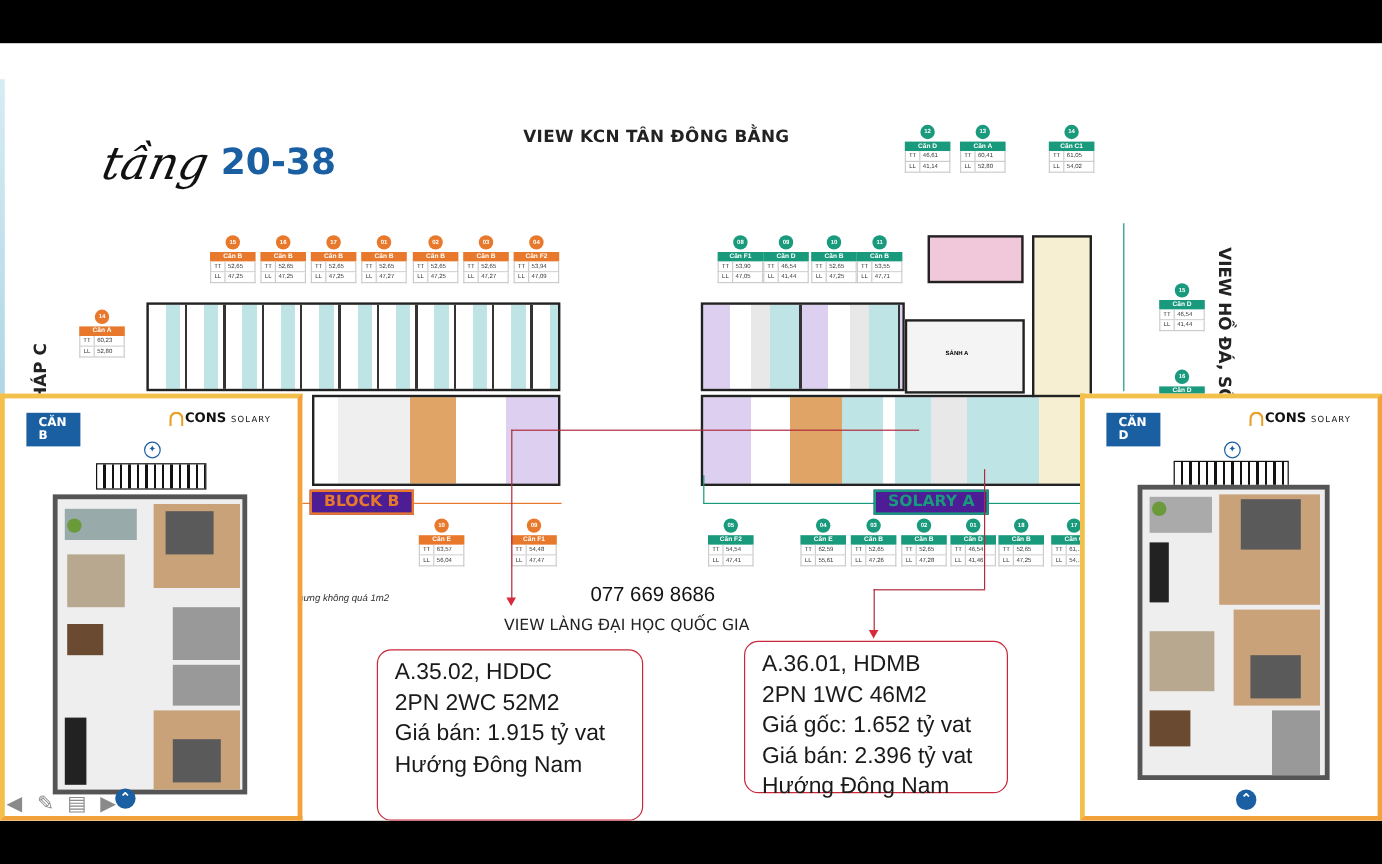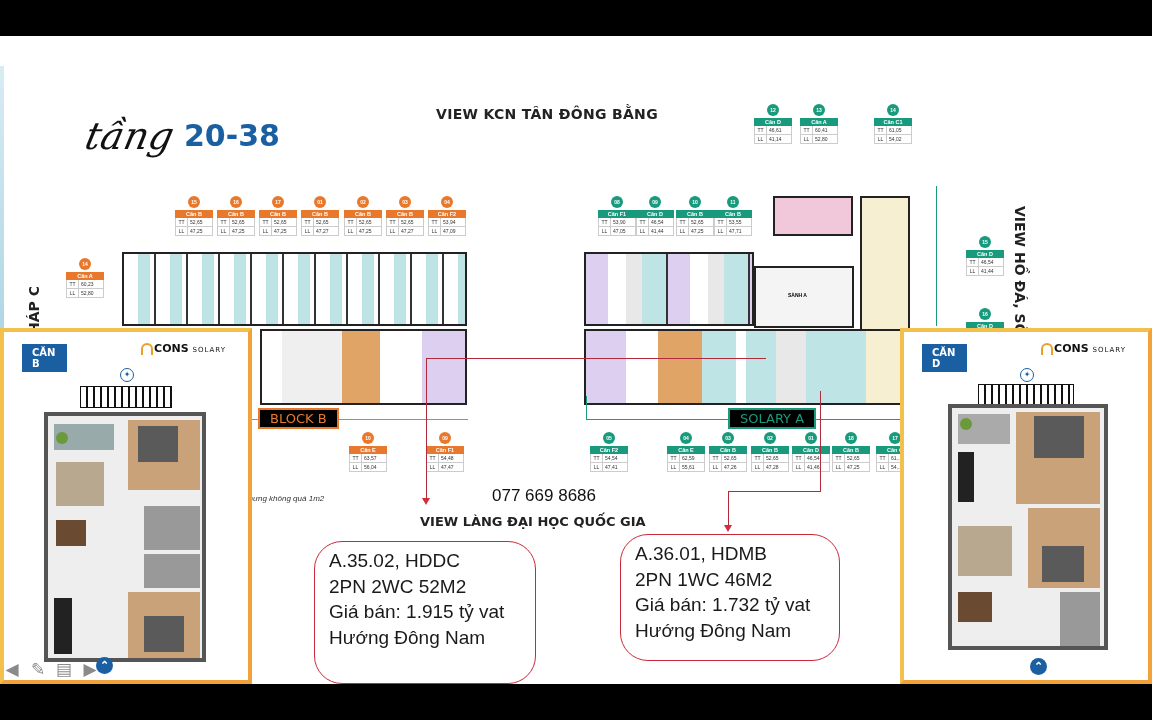--- a/index.html
+++ b/index.html
@@ -21,34 +21,34 @@
 .unit-tag.orange .num,.unit-tag.orange .type{background:#e8792c}
 .unit-tag.green .num,.unit-tag.green .type{background:#1a9a7c}
 .plan{position:absolute;border:2px solid #222;background:repeating-linear-gradient(90deg,#fff 0,#fff 14px,#bfe4e6 14px,#bfe4e6 26px,#fff 26px,#fff 30px,#333 30px,#333 32px)}
 .plan.b-top{left:122px;top:216px;width:345px;height:74px}
 .plan.b-bot{left:260px;top:293px;width:207px;height:76px;background:repeating-linear-gradient(90deg,#fff 0,#fff 20px,#efefef 20px,#efefef 80px,#e0a466 80px,#e0a466 118px,#fff 118px,#fff 160px,#dccff0 160px,#dccff0 205px)}
 .plan.a-top{left:584px;top:216px;width:170px;height:74px;background:repeating-linear-gradient(90deg,#dccff0 0,#dccff0 22px,#fff 22px,#fff 40px,#e8e8e8 40px,#e8e8e8 56px,#bfe4e6 56px,#bfe4e6 80px,#333 80px,#333 82px)}
 .plan.a-core{left:754px;top:230px;width:100px;height:62px;background:#f4f4f4}
 .plan.a-pink{left:773px;top:160px;width:80px;height:40px;background:#f1c8da}
 .plan.a-cream{left:860px;top:160px;width:50px;height:140px;background:#f6efd2}
 .plan.a-bot{left:584px;top:293px;width:320px;height:76px;background:repeating-linear-gradient(90deg,#dccff0 0,#dccff0 40px,#fff 40px,#fff 72px,#e0a466 72px,#e0a466 116px,#bfe4e6 116px,#bfe4e6 150px,#fff 150px,#fff 160px,#bfe4e6 160px,#bfe4e6 190px,#e8e8e8 190px,#e8e8e8 220px,#bfe4e6 220px,#bfe4e6 280px,#f6efd2 280px,#f6efd2 320px)}
-.block-label{position:absolute;font-size:13px;font-weight:400;padding:1px 10px;background:#000000;font-family:"DejaVu Sans",sans-serif}
+.block-label{position:absolute;font-size:13px;font-weight:700;padding:1px 10px;background:#4c1d95;font-family:"DejaVu Sans",sans-serif}
 .block-b{left:258px;top:372px;border:2px solid #e8792c;color:#e8792c}
 .block-a{left:728px;top:372px;border:2px solid #1a9a7c;color:#1a9a7c}
 .line-b{position:absolute;left:250px;top:383px;width:218px;height:1px;background:#e8792c}
 .line-a{position:absolute;left:586px;top:383px;width:318px;height:1px;background:#1a9a7c}
 .line-a2{position:absolute;left:586px;top:360px;width:1px;height:24px;background:#1a9a7c}
 .line-a-right{position:absolute;left:936px;top:150px;width:1px;height:140px;background:#1a9a7c}
 .note-small{position:absolute;left:244px;top:458px;font-size:8px;font-style:italic;color:#333}
 .phone{position:absolute;left:492px;top:450px;font-size:17px;color:#111}
-.view-bottom{position:absolute;left:420px;top:478px;font-size:13px;font-weight:700;color:#222;font-family:"DejaVu Sans",sans-serif}
+.view-bottom{position:absolute;left:420px;top:478px;font-size:13px;font-weight:400;color:#222;font-family:"DejaVu Sans",sans-serif}
 .red-v{position:absolute;width:1px;background:#b02a3c}
 .red-h{position:absolute;height:1px;background:#b02a3c}
 .arrowhead{position:absolute;width:0;height:0;border-left:4px solid transparent;border-right:4px solid transparent;border-top:7px solid #d62b3a}
-.info-box{position:absolute;border:1.5px solid #c8283a;border-radius:28px;background:#fff;padding:6px 14px;font-size:19px;line-height:25.5px;color:#1a1a1a}
+.info-box{position:absolute;border:1.5px solid #c8283a;border-radius:12px;background:#fff;padding:6px 14px;font-size:19px;line-height:25.5px;color:#1a1a1a}
 .info-box.left{left:314px;top:505px;width:222px;height:143px}
 .info-box.right{left:620px;top:498px;width:220px;height:127px}
 .card{position:absolute;top:292px;width:252px;height:356px;background:#fff;border:4px solid #f4c04c}
 .card.left{left:0;border-right-color:#f2a23a;border-bottom-color:#f2a23a}
 .card.right{left:900px;border-right-color:#f2a23a;border-bottom-color:#f2a23a}
 .card .badge{position:absolute;left:18px;top:12px;background:#1b5fa3;color:#fff;font-size:10px;font-weight:900;padding:3px 10px;width:45px;font-family:"DejaVu Sans",sans-serif}
 .card .logo{position:absolute;right:22px;top:10px;font-size:11px;font-weight:900;color:#111;font-family:"DejaVu Sans",sans-serif}
 .card .logo small{font-size:7px;font-weight:normal;letter-spacing:1px}
 .card .logo .arc{display:inline-block;width:12px;height:12px;border:2px solid #e9a02b;border-radius:50% 50% 0 0;border-bottom:none;vertical-align:middle;margin-right:1px}
 .card .compass{position:absolute;width:14px;height:14px;border:1px solid #1b5fa3;border-radius:50%;color:#1b5fa3;font-size:8px;text-align:center;line-height:12px}
@@ -414,21 +414,22 @@
 
   <div class="info-box left">
     <div>A.35.02, HDDC</div>
     <div>2PN 2WC 52M2</div>
     <div>Giá bán: 1.915 tỷ vat</div>
     <div>Hướng Đông Nam</div>
   </div>
   <div class="info-box right">
     <div>A.36.01, HDMB</div>
     <div>2PN 1WC 46M2</div>
-    <div>Giá bán: 1.732 tỷ vat</div>
+    <div>Giá gốc: 1.652 tỷ vat</div>
+    <div>Giá bán: 2.396 tỷ vat</div>
     <div>Hướng Đông Nam</div>
   </div>
 
   <div class="card left">
     <div class="badge">CĂN B</div>
     <div class="logo"><span class="arc"></span><span>CONS</span> <small>SOLARY</small></div>
     <div class="compass" style="left:116px;top:36px">✦</div>
     <div class="keymap" style="left:76px;top:54px;width:92px"></div>
     <div class="floorplan" style="left:40px;top:80px;width:162px;height:250px">
       <div class="fp-room" style="left:80px;top:4px;width:72px;height:70px;background:#c9a27a"></div>

